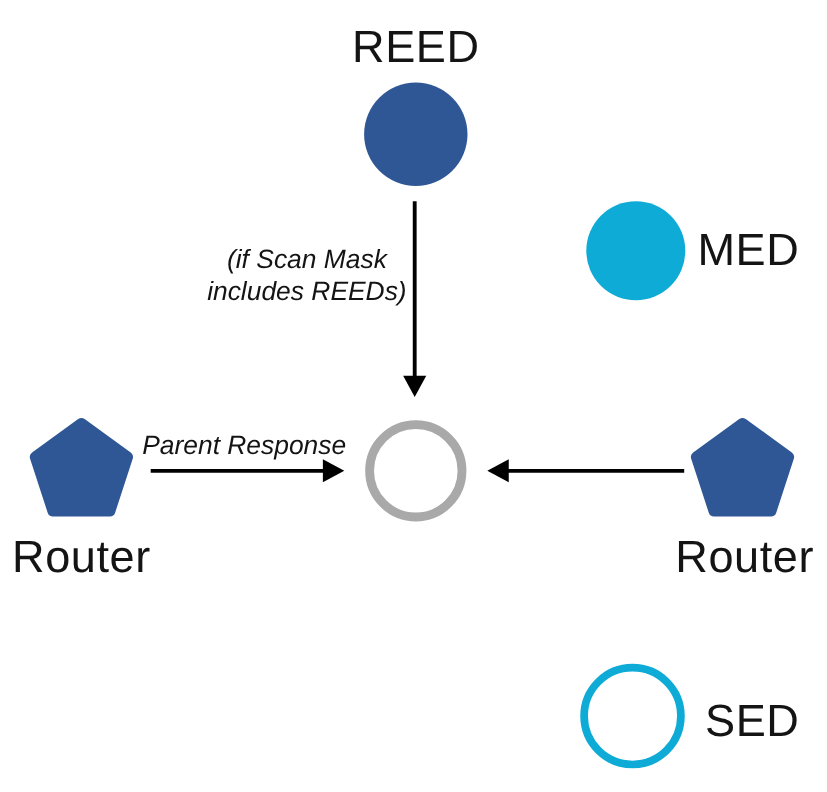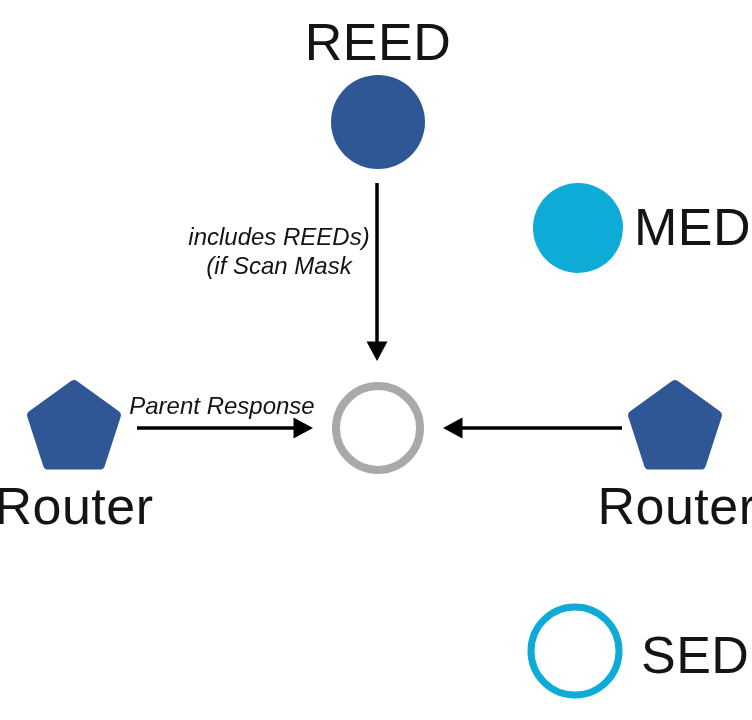--- a/index.html
+++ b/index.html
@@ -16,21 +16,21 @@
     overflow: hidden;
   }
   .canvas svg.shapes {
     position: absolute;
     left: 0;
     top: 0;
   }
   .node-label {
     position: absolute;
     color: #141414;
-    font-size: 52px;
+    font-size: 41px;
     line-height: 44px;
     white-space: nowrap;
     letter-spacing: 0.5px;
   }
   .centered {
     width: 200px;
     text-align: center;
   }
   .annot {
     position: absolute;
@@ -92,22 +92,22 @@
     <g>
       <circle cx="575" cy="651" r="44" stroke-width="7" stroke="#0FABD7" fill="#FFFFFF"></circle>
     </g>
   </svg>
 
   <div class="node-label centered" style="left:278px; top:20px;">REED</div>
 
   <div class="node-label" style="left:634px; top:205px;">MED</div>
 
   <div class="annot annot-two-line" style="left:159px; top:222px; width:240px;">
+    <div>(if Scan Mask</div>
     <div>includes REEDs)</div>
-    <div>(if Scan Mask</div>
   </div>
 
   <div class="annot annot-one-line" style="left:102px; top:393px; width:240px;">Parent Response</div>
 
   <div class="node-label centered" style="left:-26px; top:484px;">Router</div>
 
   <div class="node-label centered" style="left:577px; top:484px;">Router</div>
 
   <div class="node-label" style="left:641px; top:633px;text-align:right;">SED</div>
 

